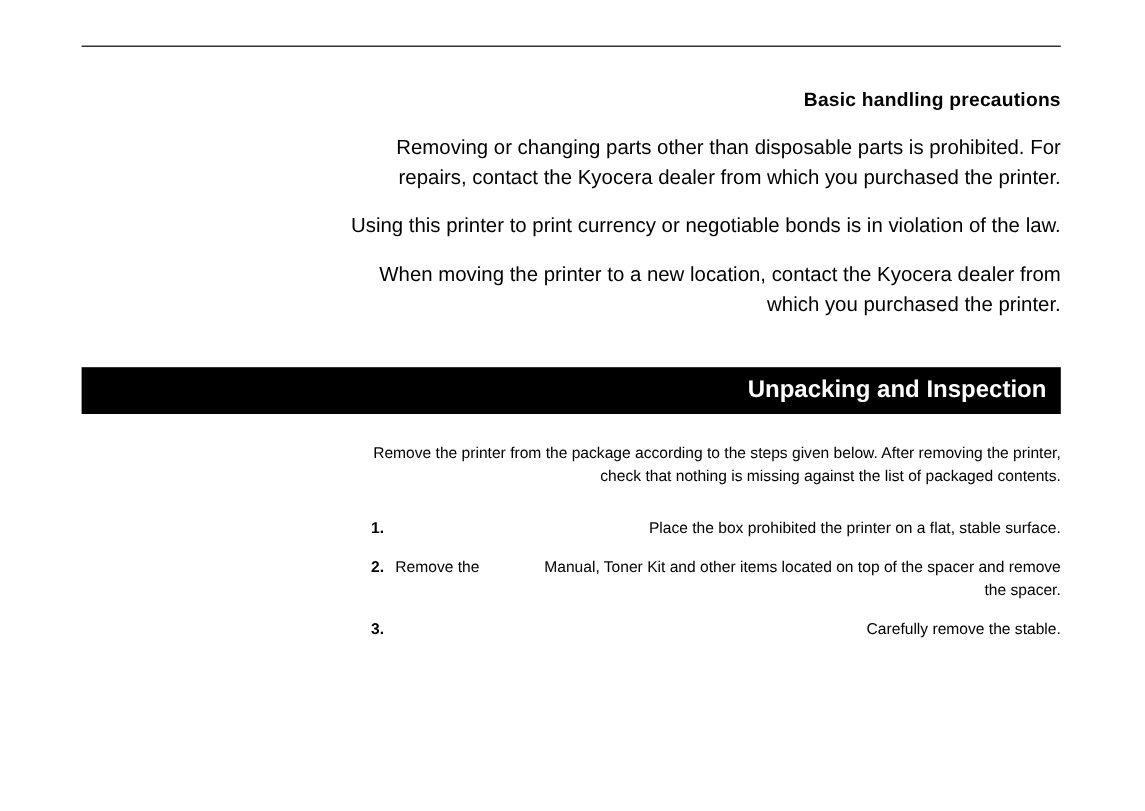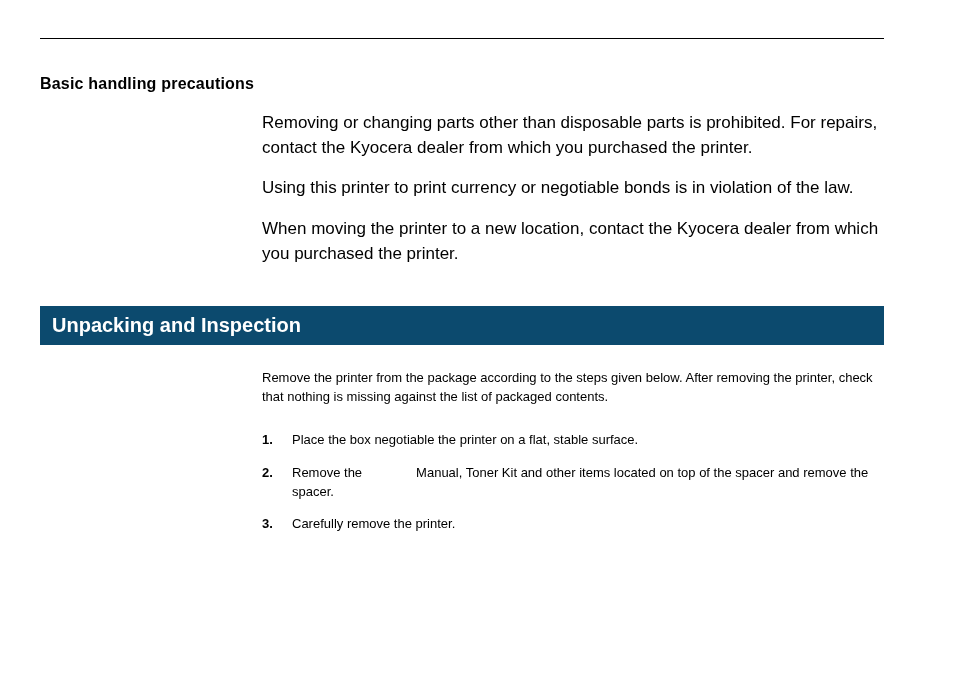--- a/index.html
+++ b/index.html
@@ -8,21 +8,22 @@
       box-sizing: border-box;
     }
     body {
       font-family: Arial, Helvetica, sans-serif;
       background: #ffffff;
       width: 954px;
       height: 676px;
       position: relative;
     }
     .page {
-      padding: 38px 70px 0 40px;
+      padding: 38px 70px 0 68px;
+      text-align: right;
     }
     .top-rule {
       border-top: 1.5px solid #000;
       margin-bottom: 36px;
     }
     .section-heading {
       font-size: 16px;
       font-weight: bold;
       color: #000;
       margin-bottom: 18px;
@@ -35,21 +36,21 @@
     .para {
       font-size: 17px;
       line-height: 1.45;
       color: #000;
       margin-bottom: 16px;
     }
     .para:last-of-type {
       margin-bottom: 0;
     }
     .banner {
-      background: #0c4a6e;
+      background: #000000;
       color: #fff;
       font-size: 20px;
       font-weight: bold;
       padding: 8px 12px;
       margin-top: 40px;
       margin-bottom: 24px;
     }
     .intro-para {
       font-size: 13px;
       line-height: 1.45;
@@ -93,27 +94,27 @@
   </div>
 
   <div class="banner">Unpacking and Inspection</div>
 
   <div class="indent-block">
     <p class="intro-para">Remove the printer from the package according to the steps given below. After removing the printer, check that nothing is missing against the list of packaged contents.</p>
 
     <ol class="steps">
       <li class="step-item">
         <span class="step-num">1.</span>
-        <span class="step-text">Place the box negotiable the printer on a flat, stable surface.</span>
+        <span class="step-text">Place the box prohibited the printer on a flat, stable surface.</span>
       </li>
       <li class="step-item">
         <span class="step-num">2.</span>
         <span class="step-text">
           <span>Remove the</span><span class="gap-word"></span><span>Manual, Toner Kit and other items located on top of the spacer and remove the spacer.</span>
         </span>
       </li>
       <li class="step-item">
         <span class="step-num">3.</span>
-        <span class="step-text">Carefully remove the printer.</span>
+        <span class="step-text">Carefully remove the stable.</span>
       </li>
     </ol>
   </div>
 </div>
 
 </body></html>

